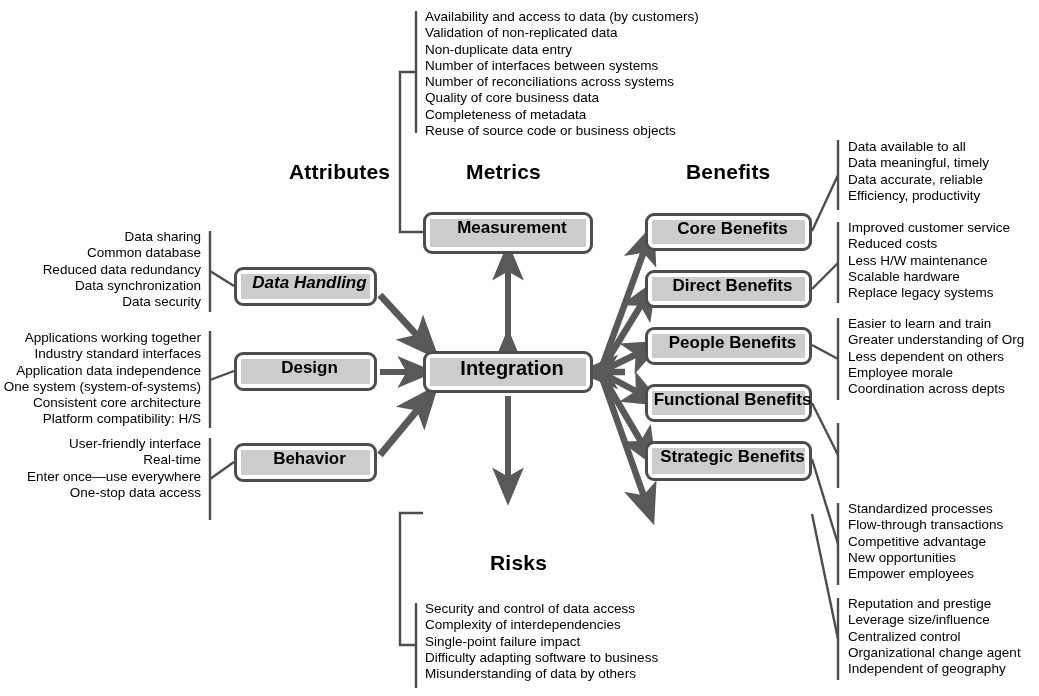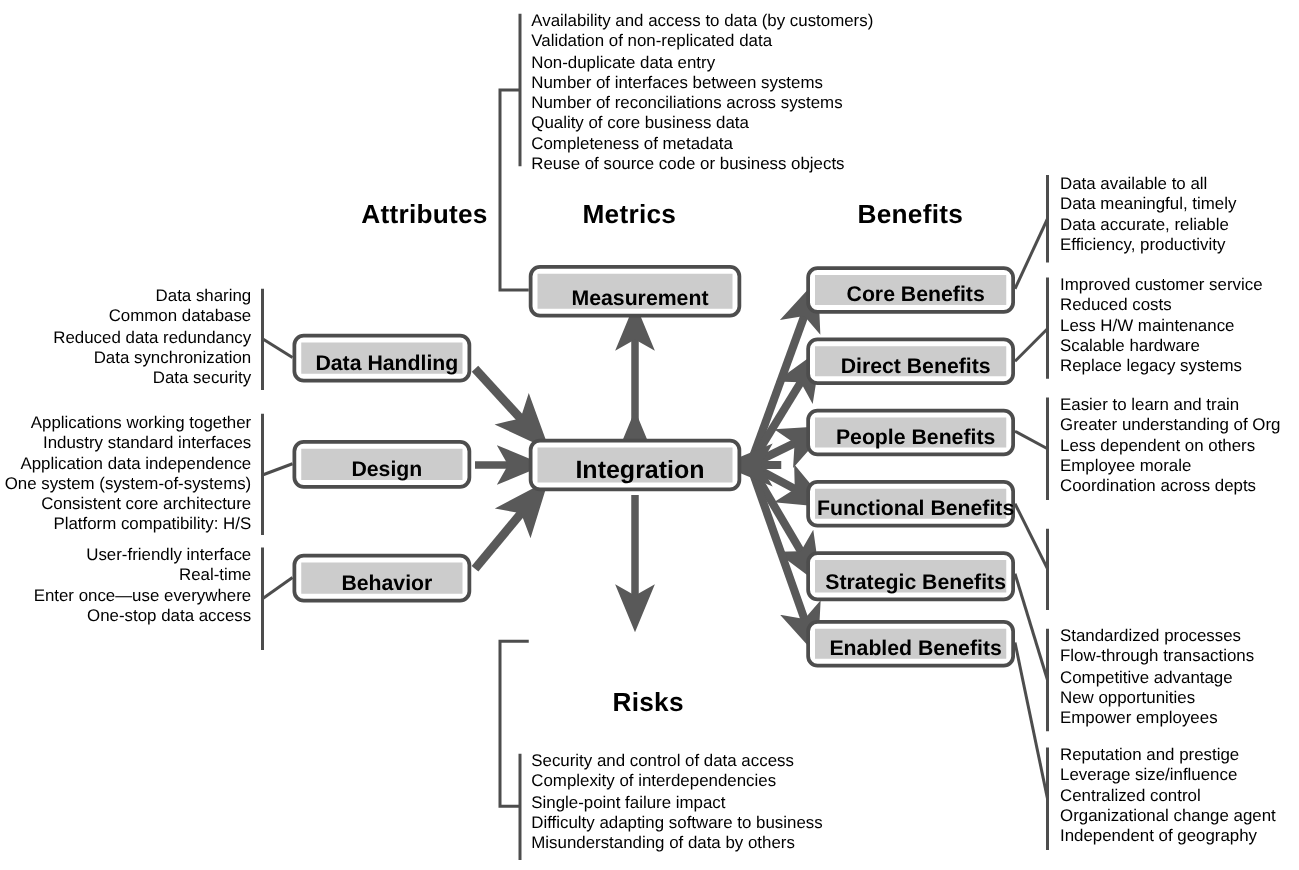--- a/index.html
+++ b/index.html
@@ -19,21 +19,21 @@
   }
 
   
   .node{
     position:absolute;box-sizing:border-box;
     border:3px solid #4d4d4d;border-radius:9px;background:#ffffff;
     padding:4px;
   }
   .node .fill{
     width:100%;height:100%;background:#cccccc;
-    display:flex;align-items:flex-end;justify-content:center;
+    display:flex;align-items:flex-start;justify-content:center;
     box-sizing:border-box;
     padding-left:8px;
   }
   .node .lbl{
     font-size:17px;font-weight:bold;white-space:nowrap;line-height:1;
     color:#000;
   }
   .node.big .lbl{font-size:20px;}
 
   
@@ -127,21 +127,21 @@
     </div>
   </div>
 
   <div class="node big" style="left:423px;top:351px;width:170px;height:42px;">
     <div class="fill">
       <span class="lbl">Integration</span>
     </div>
   </div>
 
 
-  <div class="node" style="left:234px;top:267px;width:143px;height:39px;">
+  <div class="node" style="left:234px;top:267px;width:143px;height:39px;font-style:italic;">
     <div class="fill">
       <span class="lbl">Data Handling</span>
     </div>
   </div>
 
   <div class="node" style="left:234px;top:352px;width:143px;height:39px;">
     <div class="fill">
       <span class="lbl">Design</span>
     </div>
   </div>
@@ -175,25 +175,20 @@
       <span class="lbl">Functional Benefits</span>
     </div>
   </div>
 
   <div class="node" style="left:645px;top:441px;width:167px;height:40px;">
     <div class="fill">
       <span class="lbl">Strategic Benefits</span>
     </div>
   </div>
 
-  <div class="node" style="left:645px;top:496px;width:167px;height:38px;">
-    <div class="fill">
-      <span class="lbl">Enabled Benefits</span>
-    </div>
-  </div>
 
   <div class="list left-align" style="left:425px;top:9px;">
       <div>Availability and access to data (by customers)</div>
       <div>Validation of non-replicated data</div>
       <div>Non-duplicate data entry</div>
       <div>Number of interfaces between systems</div>
       <div>Number of reconciliations across systems</div>
       <div>Quality of core business data</div>
       <div>Completeness of metadata</div>
       <div>Reuse of source code or business objects</div>

